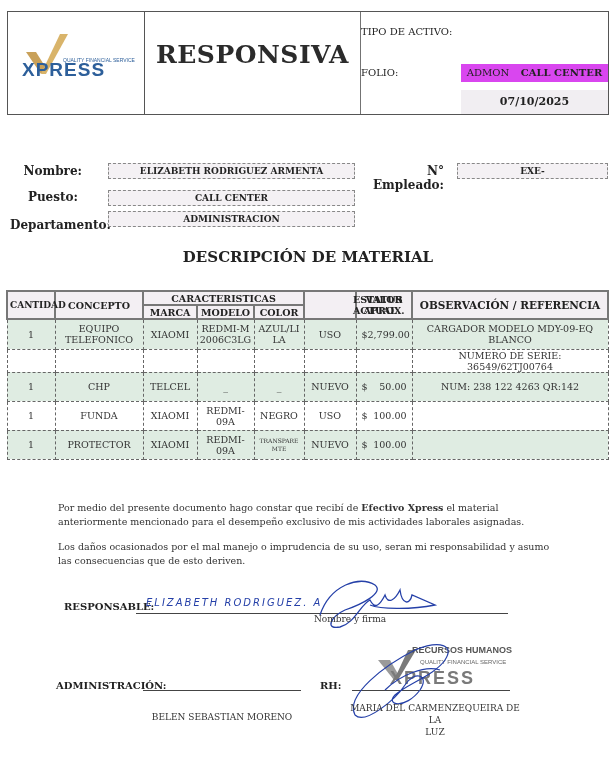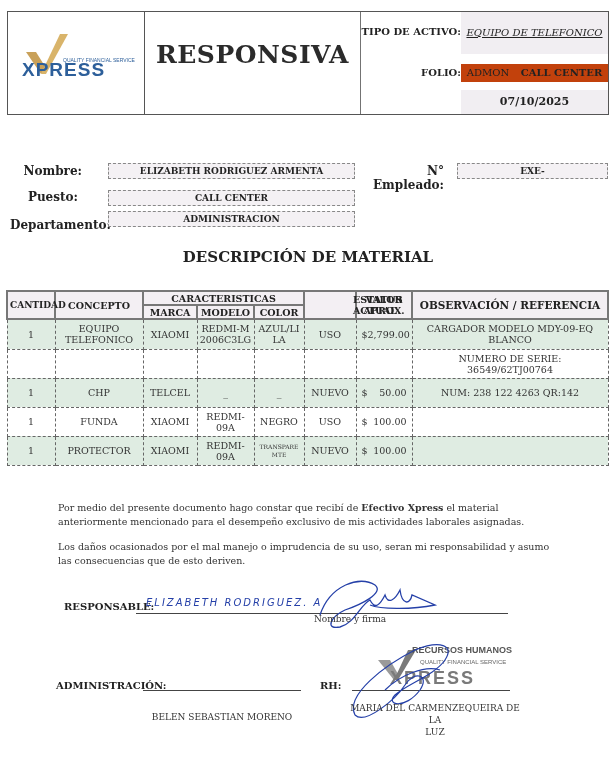--- a/index.html
+++ b/index.html
@@ -8,21 +8,21 @@
   .abs { position:absolute; }
 
   
   .hdr { position:absolute; left:7px; top:11px; width:600px; height:102px; border:1px solid #555; }
   .hdr-logo { position:absolute; left:0; top:0; width:136px; height:102px; border-right:1px solid #555; }
   .hdr-title { position:absolute; left:137px; top:0; width:215px; height:102px; border-right:1px solid #737373; text-align:center; }
   .hdr-title .t1 { font-family:"DejaVu Serif", serif; font-weight:bold; font-size:25px; margin-top:28px; color:#2b2b2b; letter-spacing:0.5px; }
   .hdr-title .t2 { font-family:"DejaVu Serif", serif; font-size:12px; margin-top:4px; color:#333; }
   .hdr-info { position:absolute; left:353px; top:0; width:247px; height:102px; }
   .info-row { position:absolute; left:0; width:247px; font-size:10px; }
-  .info-label { position:absolute; left:0; width:100px; text-align:right; font-weight:bold; color:#222; }
+  .info-label { position:absolute; left:0; width:100px; text-align:left; font-weight:normal; color:#222; }
   .info-val { position:absolute; left:100px; width:147px; text-align:center; background:#f1eef2; }
 
   
   .flabel { position:absolute; font-weight:bold; font-size:12px; text-align:right; color:#222; }
   .fbox { position:absolute; border:1px dashed #888; background:#f4f1f4; font-size:9px; font-weight:bold; text-align:center; line-height:14px; height:14px; color:#222; }
 
   .section-title { position:absolute; left:0; width:616px; top:248px; text-align:center; font-weight:bold; font-size:15px; color:#222; }
 
   
   table.mat { position:absolute; left:6px; top:290px; width:601px; border-collapse:collapse; font-size:9.5px; table-layout:fixed; }
@@ -53,25 +53,24 @@
       <text x="55" y="50" font-family="Liberation Sans, sans-serif" font-size="5" fill="#2d5f9a">QUALITY FINANCIAL SERVICE</text>
       <text x="14" y="64" font-family="Liberation Sans, sans-serif" font-weight="bold" font-size="19" fill="#2d5f9a" letter-spacing="1">XPRESS</text>
     </svg>
   </div>
   <div class="hdr-title">
     <div class="t1">RESPONSIVA</div>
   </div>
   <div class="hdr-info">
     <div class="info-row" style="top:0;height:42px;">
       <div class="info-label" style="top:14px;">TIPO DE ACTIVO:</div>
-      <div class="info-val" style="top:0;height:42px;line-height:42px;font-style:italic;text-decoration:underline;">EQUIPO DE TELEFONICO</div>
     </div>
     <div class="info-row" style="top:52px;height:18px;">
       <div class="info-label" style="top:3px;">FOLIO:</div>
-      <div class="info-val" style="top:0;height:18px;line-height:18px;background:#c2410c;display:flex;justify-content:space-around;font-weight:bold;">
+      <div class="info-val" style="top:0;height:18px;line-height:18px;background:#d946ef;display:flex;justify-content:space-around;font-weight:bold;">
         <span style="font-weight:normal;">ADMON</span>
         <span>CALL CENTER</span>
       </div>
     </div>
     <div class="info-row" style="top:78px;height:24px;">
       <div class="info-val" style="top:0;height:24px;line-height:24px;font-weight:bold;font-size:11px;">07/10/2025</div>
     </div>
   </div>
 </div>
 
@@ -129,21 +128,21 @@
       <td style="word-break:break-all;">AZUL/LILA</td>
       <td>USO</td>
       <td>
           <div class="price">
             <span>$</span>
             <span>2,799.00</span>
           </div>
         </td>
       <td>CARGADOR MODELO MDY-09-EQ BLANCO</td>
     </tr>
-    <tr class="white" style="height:29px;">
+    <tr class="white" style="height:23px;">
       <td></td>
       <td></td>
       <td></td>
       <td></td>
       <td></td>
       <td></td>
       <td></td>
       <td>NUMERO DE SERIE: 36549/62TJ00764</td>
     </tr>
     <tr class="green" style="height:29px;">

